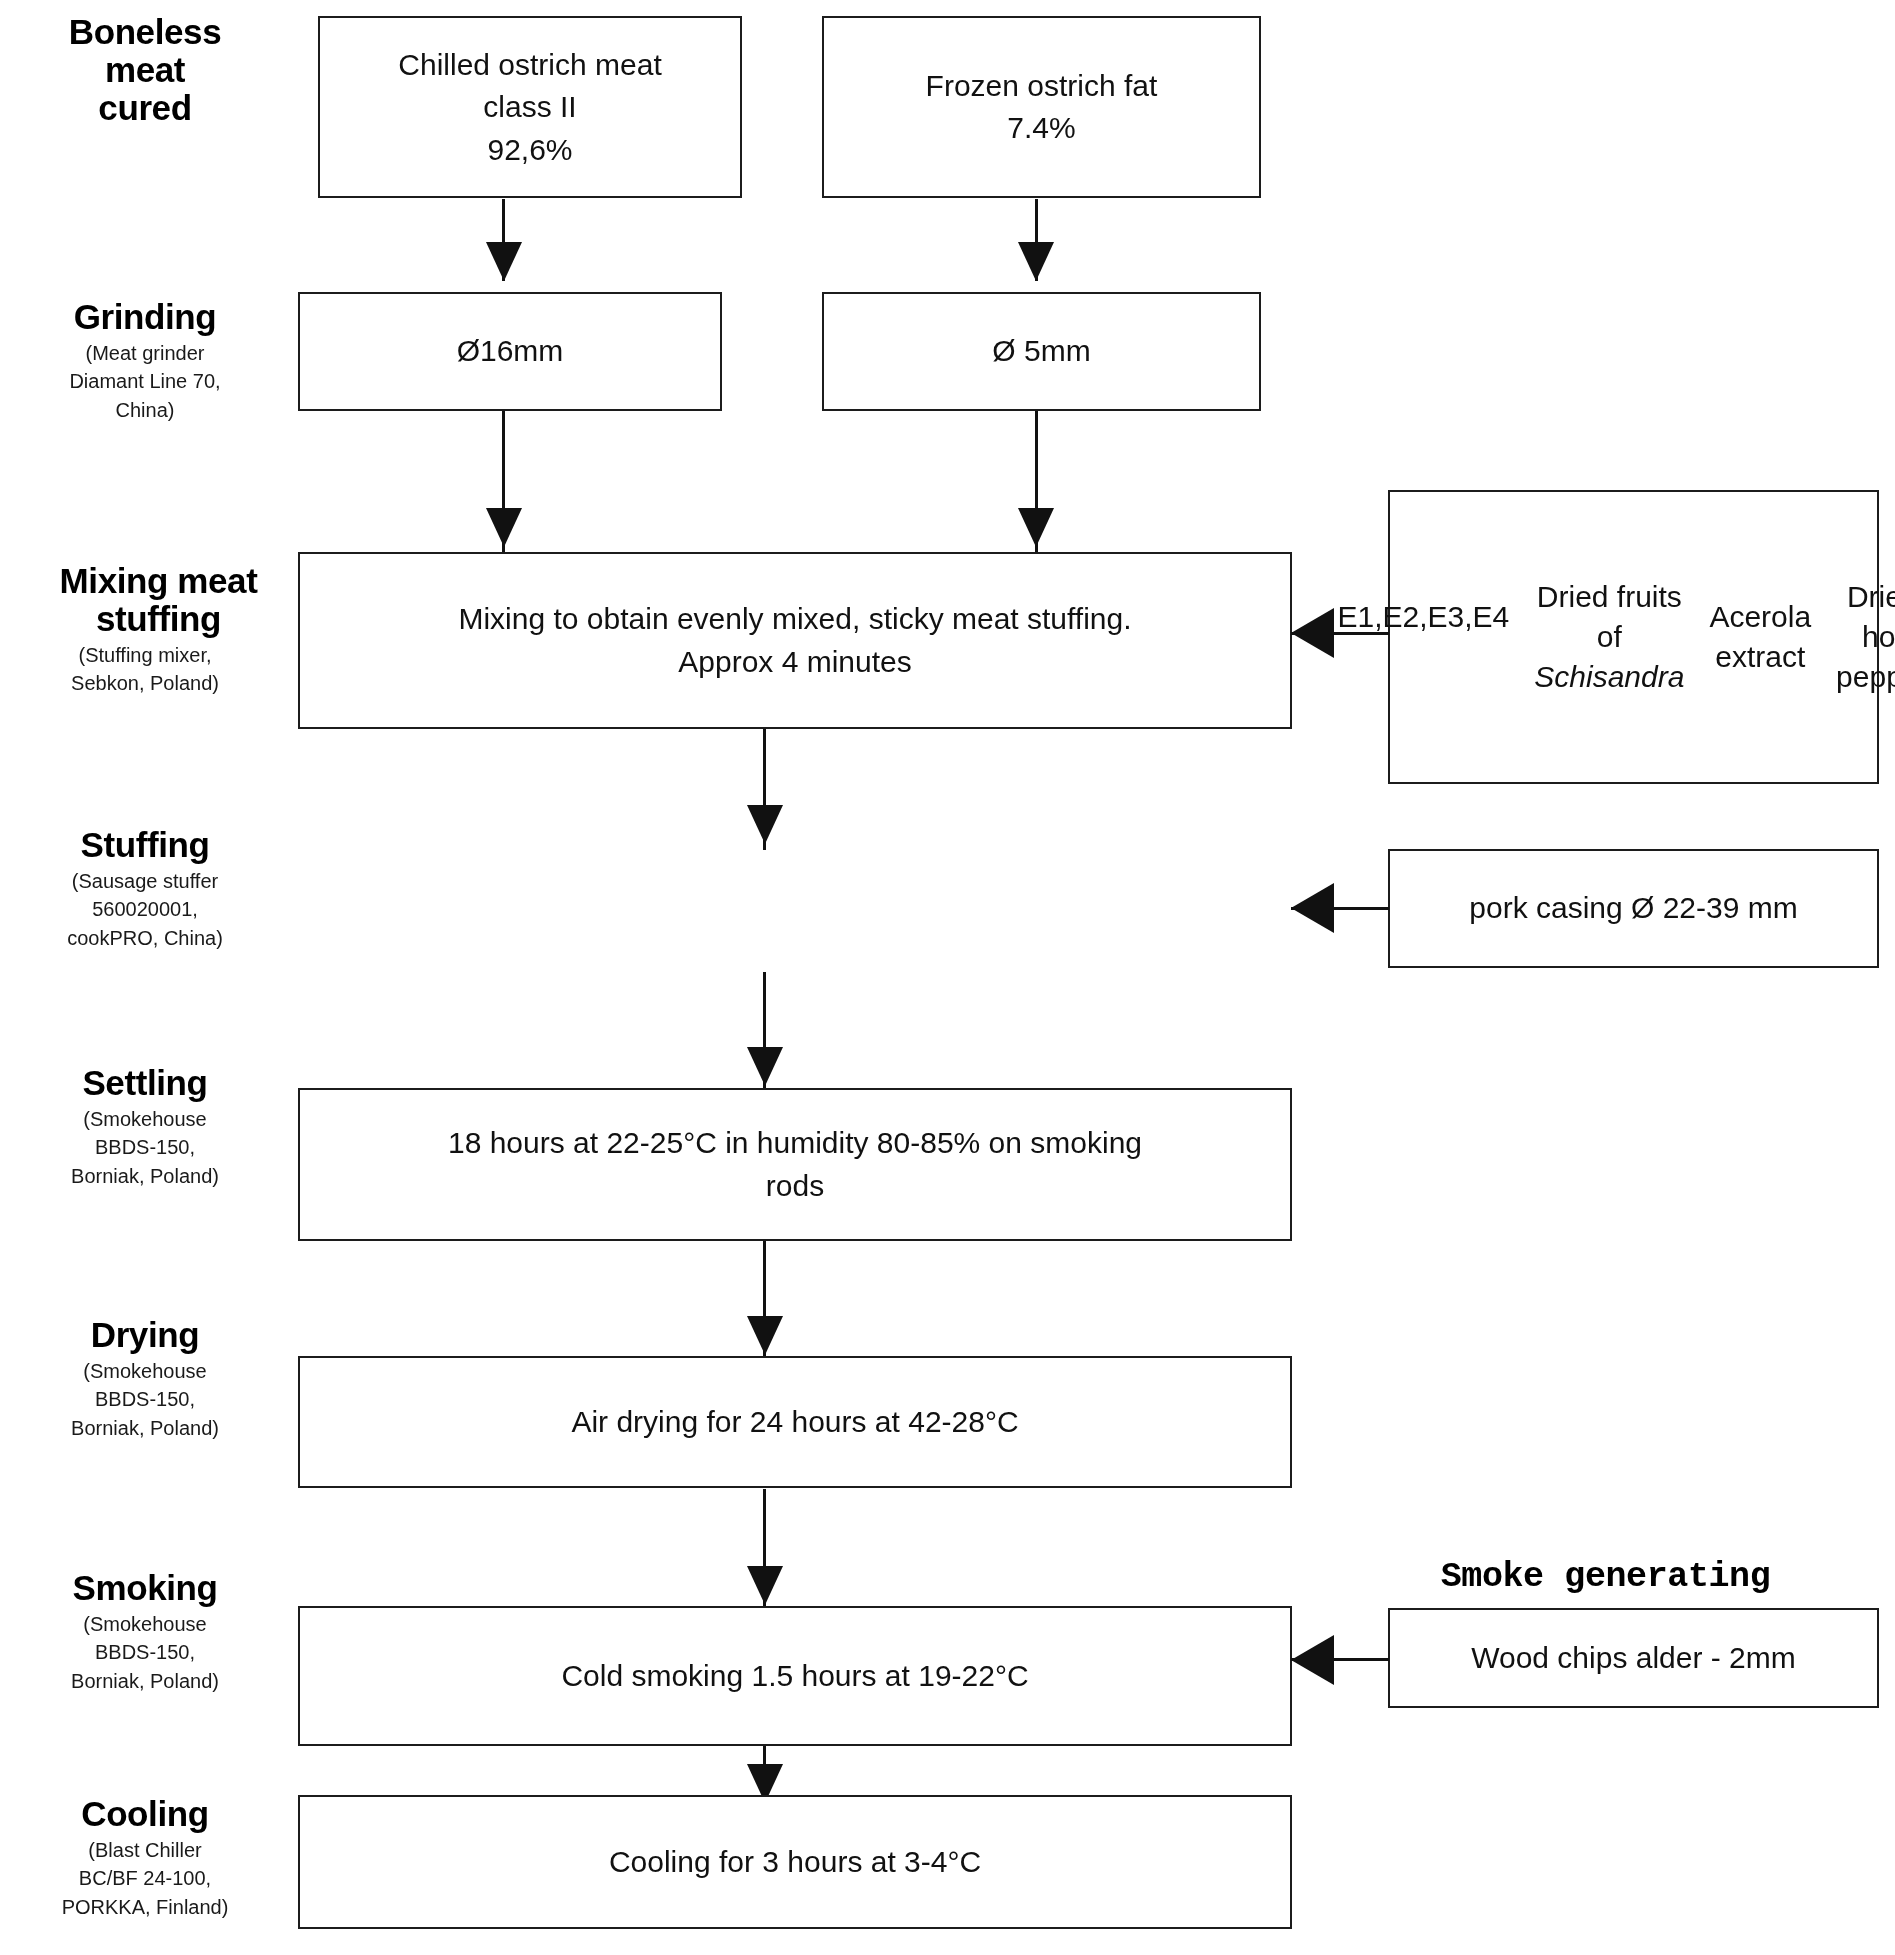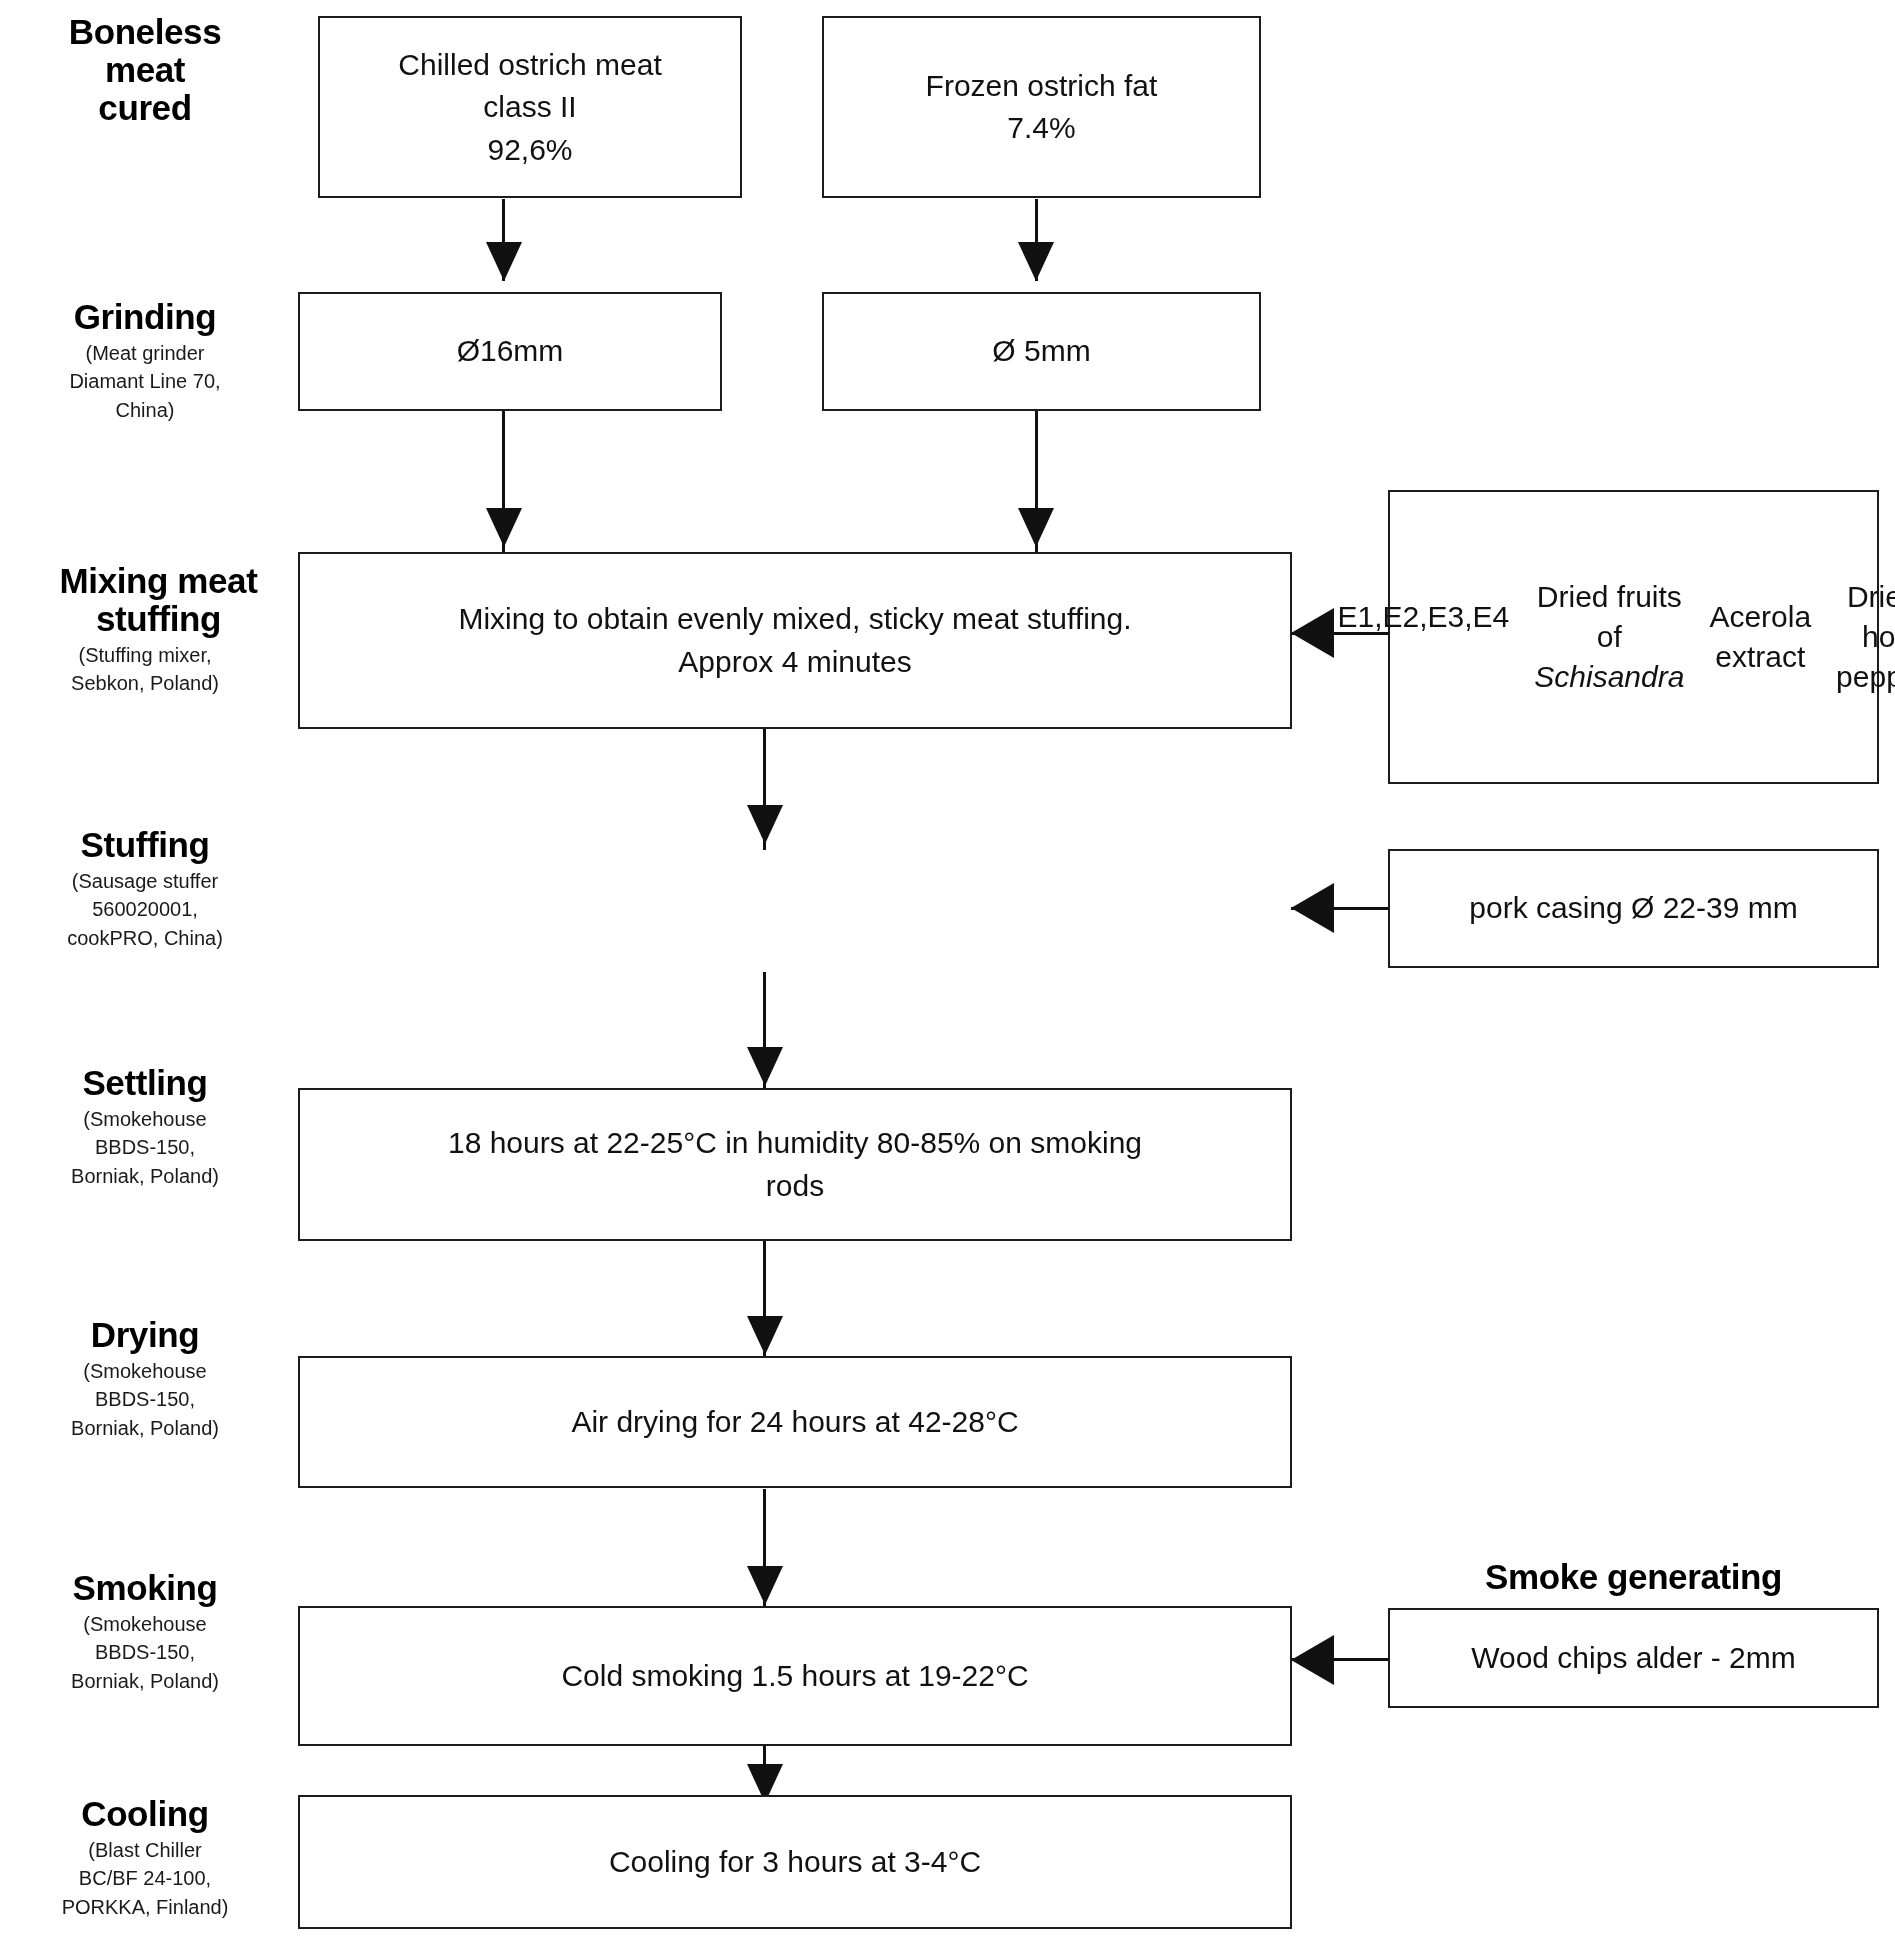--- a/index.html
+++ b/index.html
@@ -229,21 +229,21 @@
     <span class="txt">Air drying for 24 hours at 42-28°C</span>
   </div>
 
   <div class="vline" style="left:763px; top:1489px; height:123px;"></div>
   <div class="arrow-down" style="left:747px; top:1566px;"></div>
 
   <div class="box" style="left:298px; top:1606px; width:994px; height:140px;">
     <span class="txt">Cold smoking 1.5 hours at 19-22°C</span>
   </div>
 
-  <div class="side-heading" style="left:1388px; top:1557px; width:491px;">Smoke generating</div>
+  <div class="side-heading" style="left:1360px; top:1557px; width:491px;font-family:Liberation Mono, monospace;">Smoke generating</div>
 
   <div class="box" style="left:1388px; top:1608px; width:491px; height:100px;">
     <span class="txt">Wood chips alder - 2mm</span>
   </div>
 
   <div class="hline" style="left:1291px; top:1658px; width:98px;"></div>
   <div class="arrow-left" style="left:1291px; top:1635px;"></div>
 
   <div class="vline" style="left:763px; top:1746px; height:67px;"></div>
   <div class="arrow-down" style="left:747px; top:1764px;"></div>

